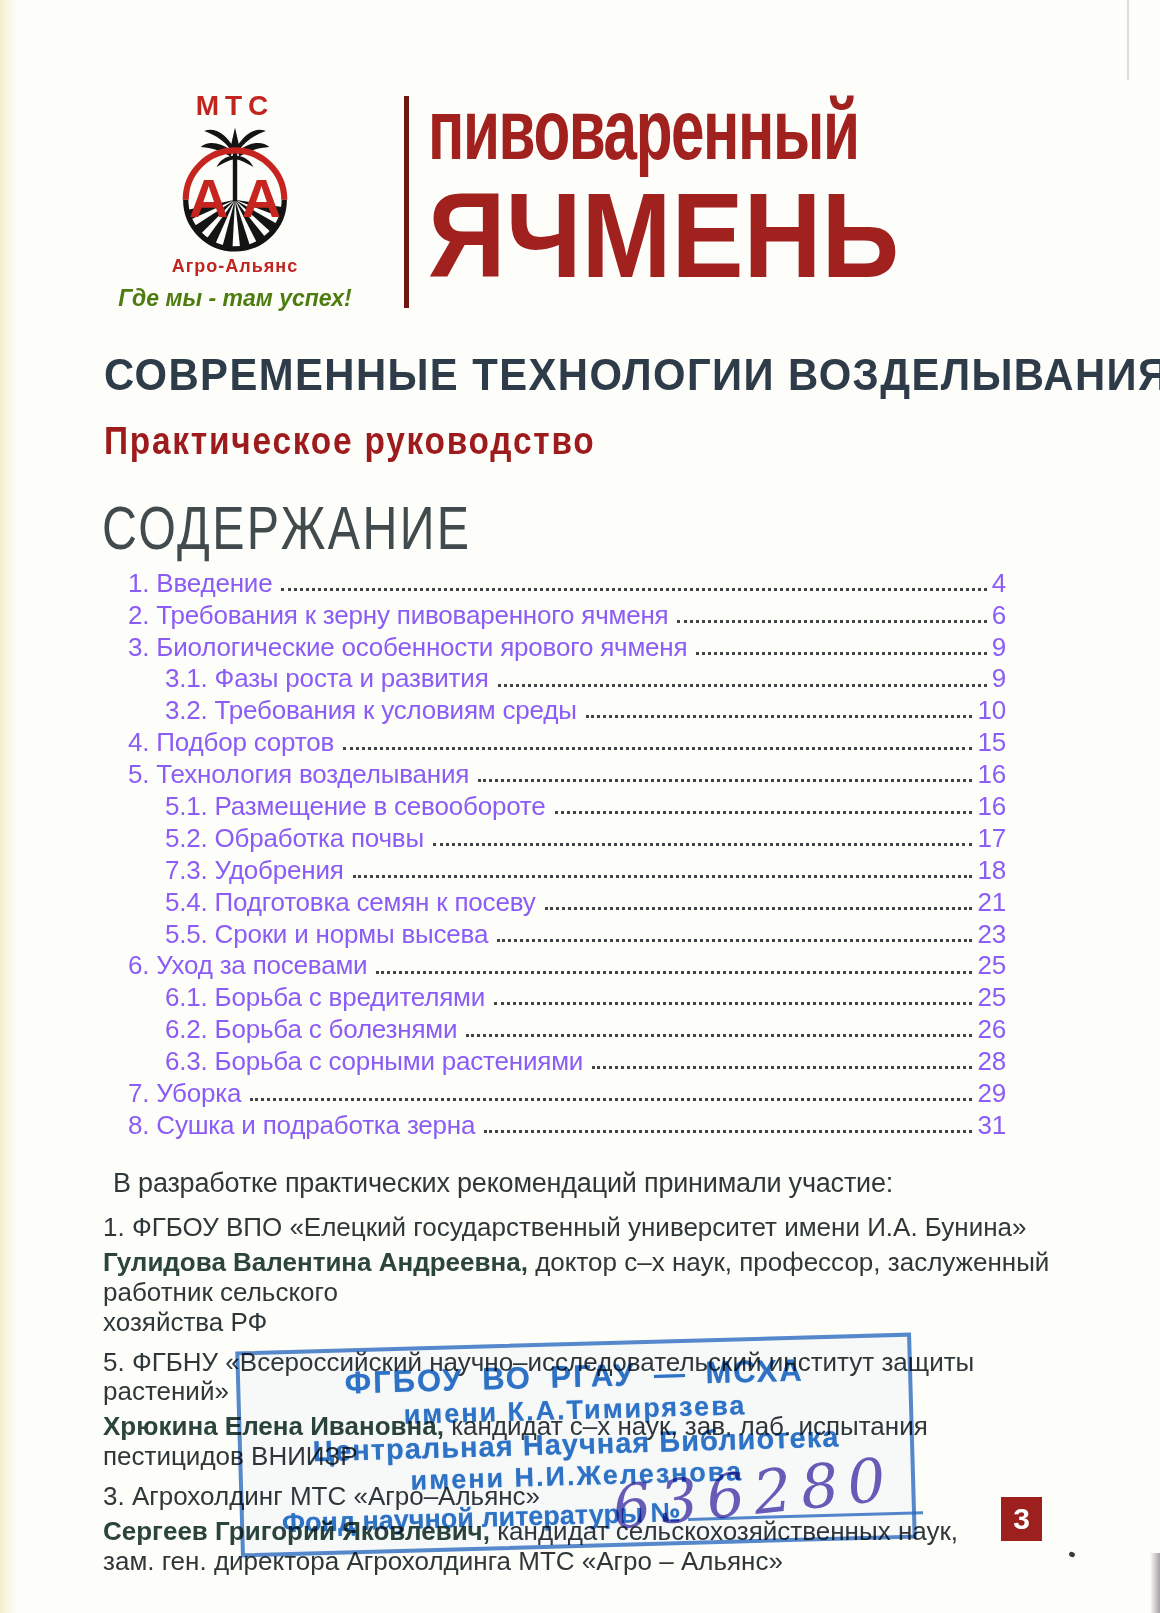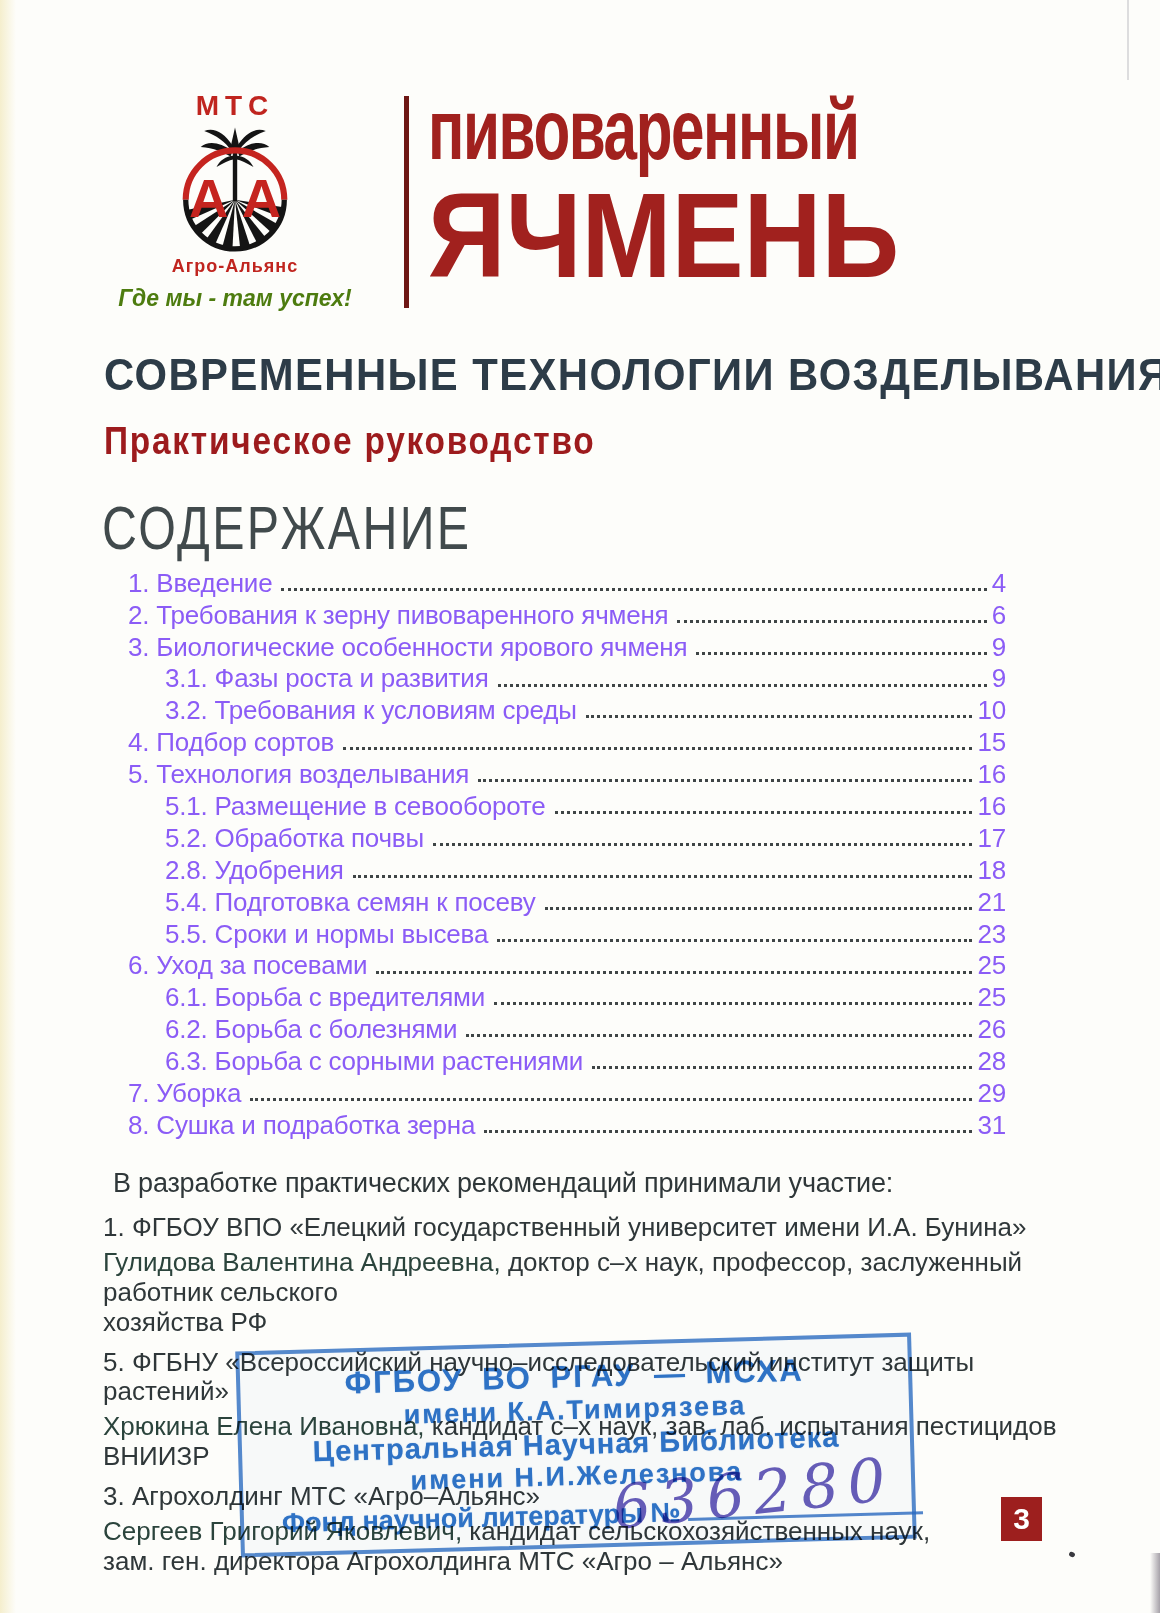--- a/index.html
+++ b/index.html
@@ -45,21 +45,21 @@
   .toc-row.lvl2{padding-left:37px;}
   .toc-label{white-space:nowrap;line-height:1.12;}
   .toc-leader{flex:1;border-bottom:3px dotted #3f4546;margin:0 5px 7px 9px;min-width:20px;}
   .toc-page{line-height:1.12;}
 
   
   .participants{position:absolute;left:103px;top:1168px;width:962px;color:#2f3739;}
   .participants-intro{font-size:27px;margin:0 10px 14px;letter-spacing:-0.2px;}
   .p-org{font-size:26px;margin:10px 0 5px;line-height:1.15;}
   .p-person{font-size:26px;line-height:1.15;margin:0;}
-  .p-name{font-weight:normal;color:#2b443c;}
+  .p-name{font-weight:bold;color:#2b443c;}
 
   
   .stamp{position:absolute;left:238px;top:1342px;width:668px;height:198px;
     border:4px solid rgba(40,105,195,.78);transform:rotate(-1.6deg);
     mix-blend-mode:multiply;background:rgba(130,175,235,.05);
     display:flex;flex-direction:column;justify-content:center;align-items:center;
     color:#2e73c9;text-shadow:0 0 1px rgba(46,115,201,.55);}
   .stamp-l1{font-size:31px;font-weight:bold;letter-spacing:2px;word-spacing:8px;}
   .stamp-l2{font-size:27px;font-weight:bold;letter-spacing:2px;}
   .stamp-l3{font-size:29px;font-weight:bold;letter-spacing:1px;margin-top:2px;}
@@ -171,21 +171,21 @@
         <span class="toc-label">5.1. Размещение в севообороте</span>
         <span class="toc-leader"></span>
         <span class="toc-page">16</span>
       </div>
       <div class="toc-row lvl2">
         <span class="toc-label">5.2. Обработка почвы</span>
         <span class="toc-leader"></span>
         <span class="toc-page">17</span>
       </div>
       <div class="toc-row lvl2">
-        <span class="toc-label">2.8. Удобрения</span>
+        <span class="toc-label">7.3. Удобрения</span>
         <span class="toc-leader"></span>
         <span class="toc-page">18</span>
       </div>
       <div class="toc-row lvl2">
         <span class="toc-label">5.4. Подготовка семян к посеву</span>
         <span class="toc-leader"></span>
         <span class="toc-page">21</span>
       </div>
       <div class="toc-row lvl2">
         <span class="toc-label">5.5. Сроки и нормы высева</span>

